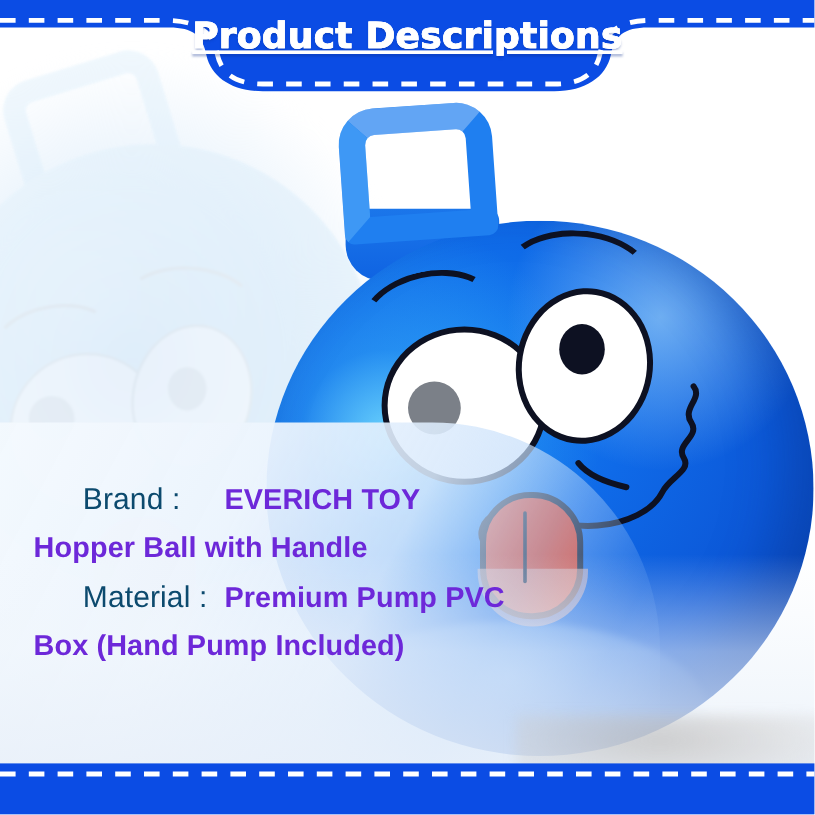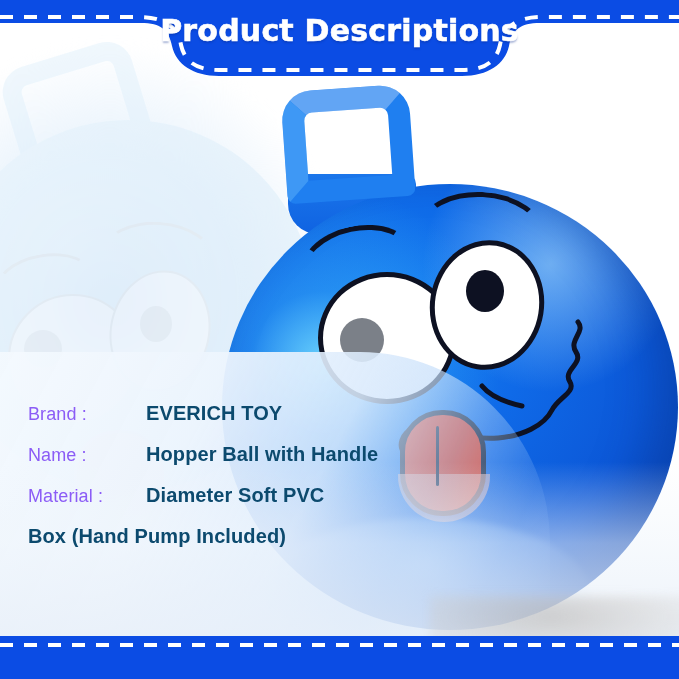--- a/index.html
+++ b/index.html
@@ -244,50 +244,52 @@
     width: 679px;
     text-align: center;
     color: #ffffff;
     font-family: "DejaVu Sans", sans-serif;
     font-weight: bold;
     font-size: 30px;
     letter-spacing: .2px;
     text-shadow: 0 2px 2px rgba(8,42,140,.35);
     -webkit-text-stroke: .6px #ffffff;
     white-space: nowrap;
+    text-decoration: underline;
   }
 
   
   .footer { position: absolute; left: 0; bottom: 0; width: 679px; height: 43px; }
 
   
   .specs {
     position: absolute;
     left: 28px; top: 402px;
     width: 600px;
   }
   .spec-row {
     display: flex;
     align-items: baseline;
     height: 41px;
     white-space: nowrap;
   }
   .spec-label {
     font-family: "Liberation Sans", sans-serif;
     font-weight: 300;
-    font-size: 18px;
-    color: #8b5cf6;
+    font-size: 25px;
+    color: #0c4a6e;
     min-width: 118px;
     letter-spacing: .1px;
+    margin-left: 41px;
   }
   .spec-value {
     font-family: "Liberation Sans", sans-serif;
     font-weight: bold;
-    font-size: 20px;
-    color: #0c4a6e;
+    font-size: 24px;
+    color: #6d28d9;
     letter-spacing: .1px;
   }
 </style>
 </head>
 <body>
 
 <div id="stage">
 
   <div class="photo">
 
@@ -350,27 +352,26 @@
   </div>
 
   <div class="specs">
 
     <div class="spec-row">
       <span class="spec-label">Brand :</span>
       <span class="spec-value">EVERICH TOY</span>
     </div>
 
     <div class="spec-row">
-      <span class="spec-label">Name :</span>
       <span class="spec-value">Hopper Ball with Handle</span>
     </div>
 
     <div class="spec-row">
       <span class="spec-label">Material :</span>
-      <span class="spec-value">Diameter Soft PVC</span>
+      <span class="spec-value">Premium Pump PVC</span>
     </div>
 
 
     <div class="spec-row">
       <span class="spec-value">Box  (Hand Pump Included)</span>
     </div>
 
   </div>
 
   <div class="footer">

